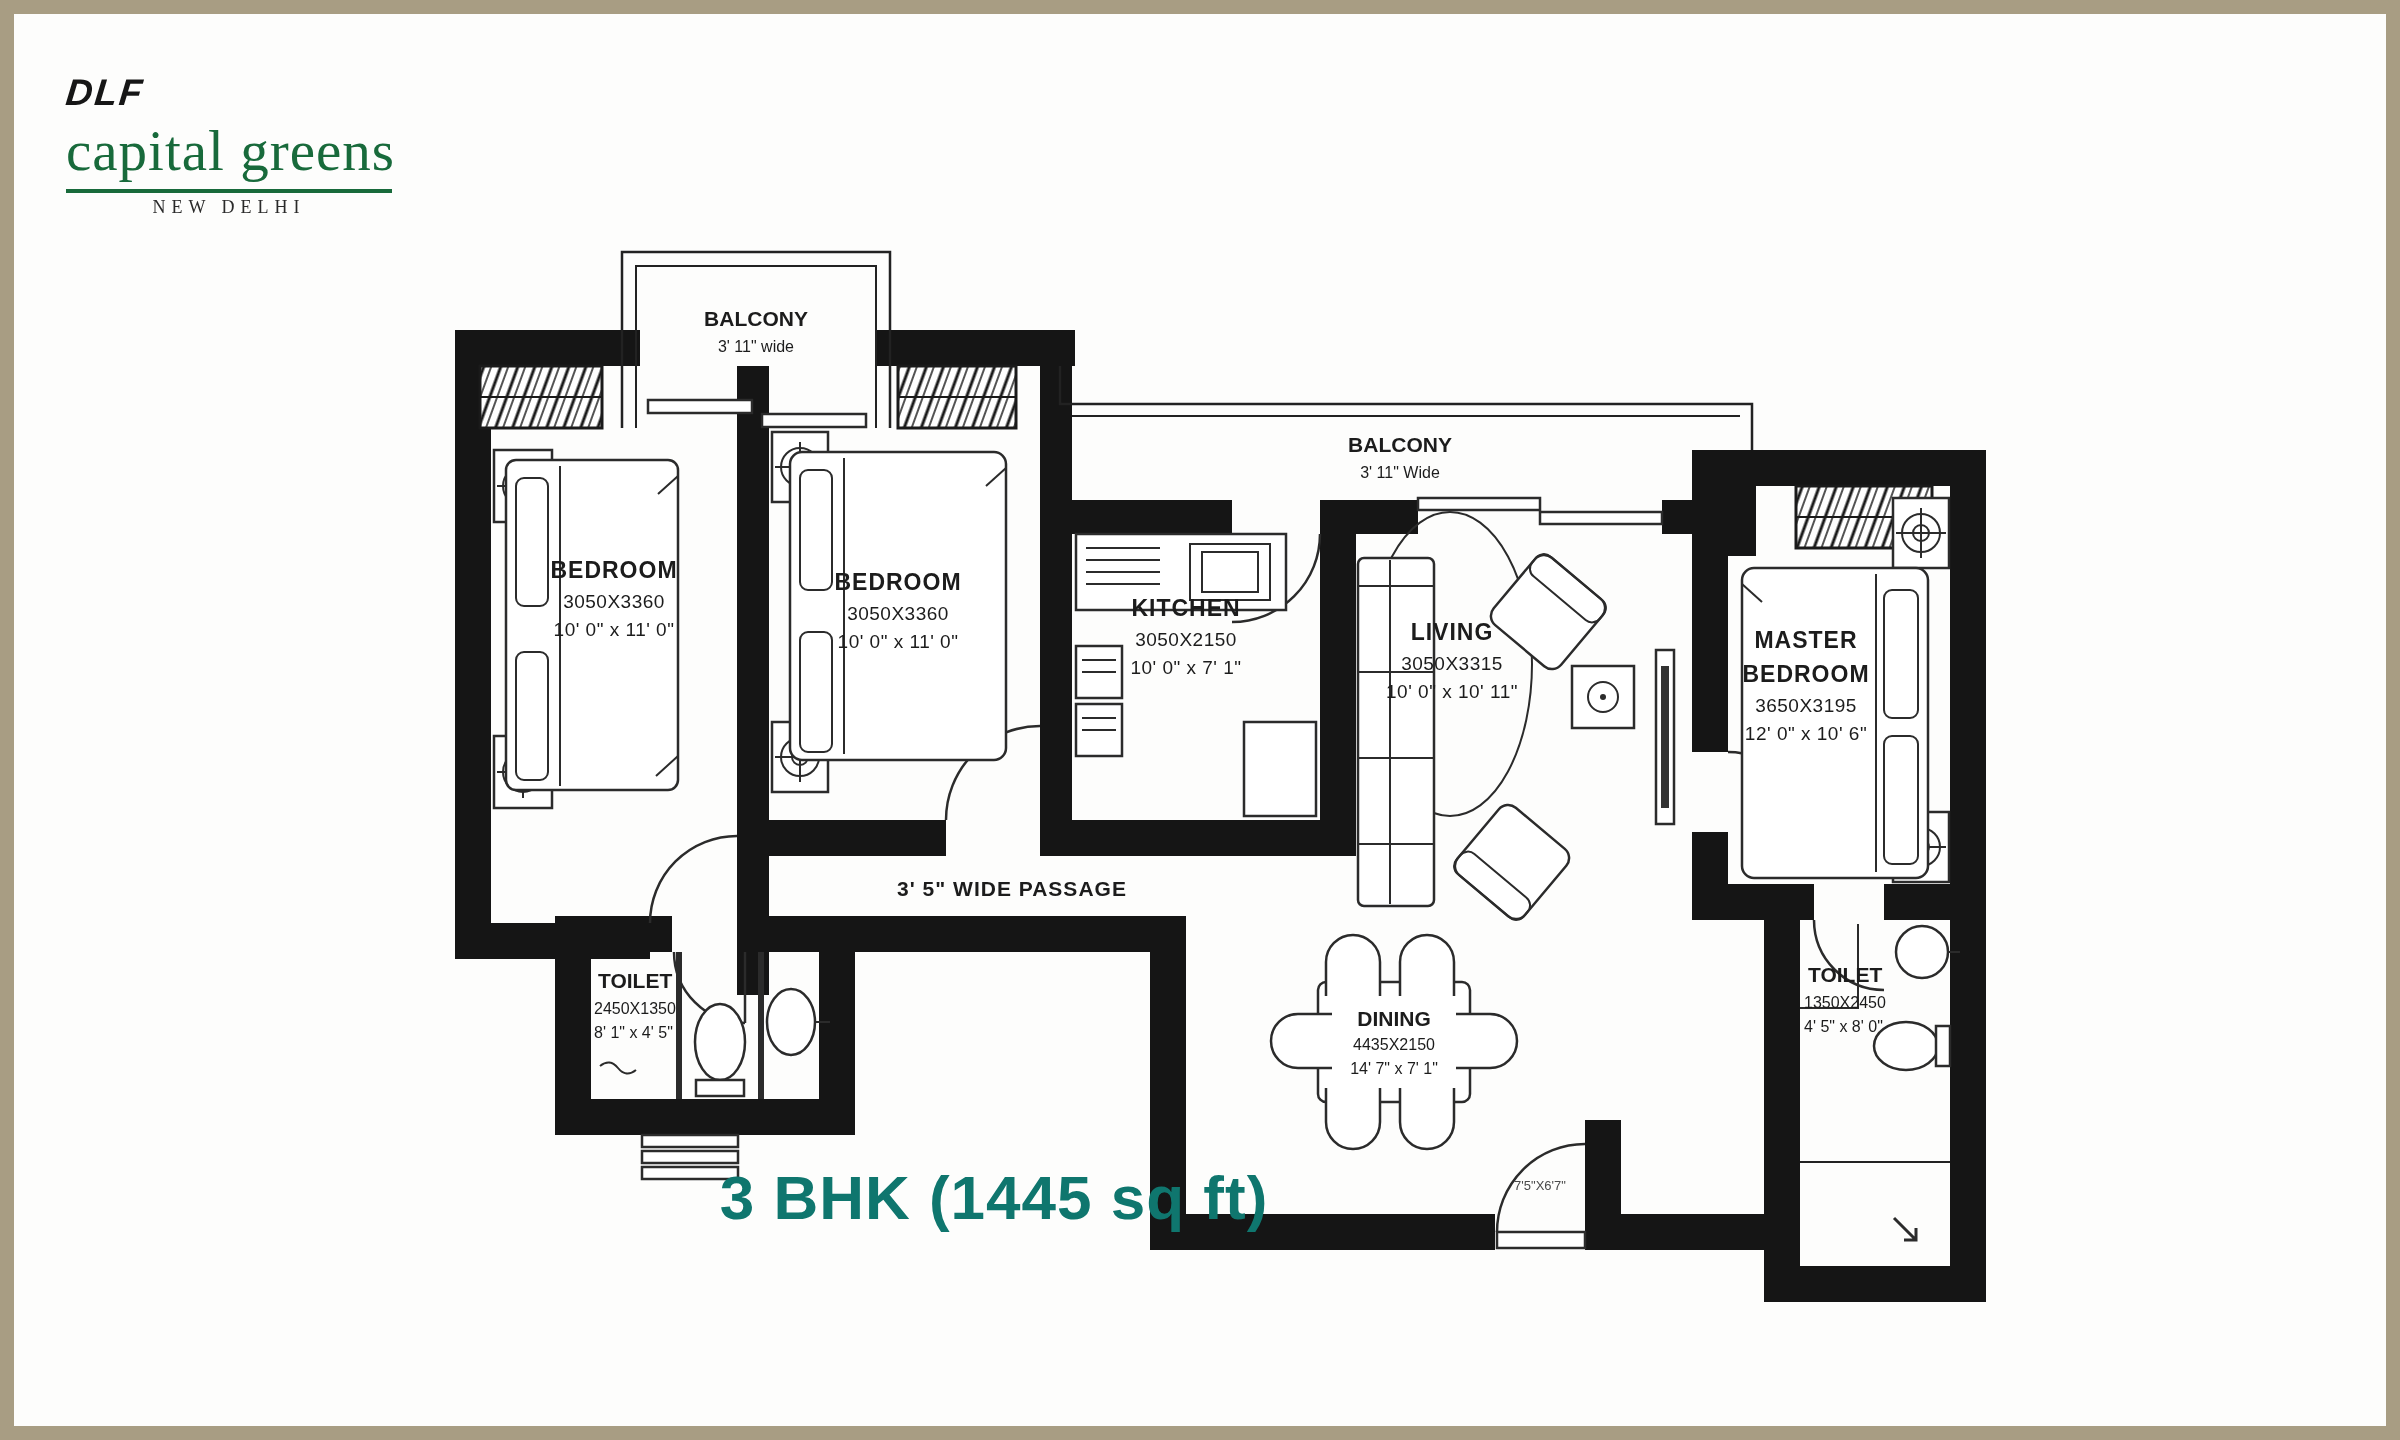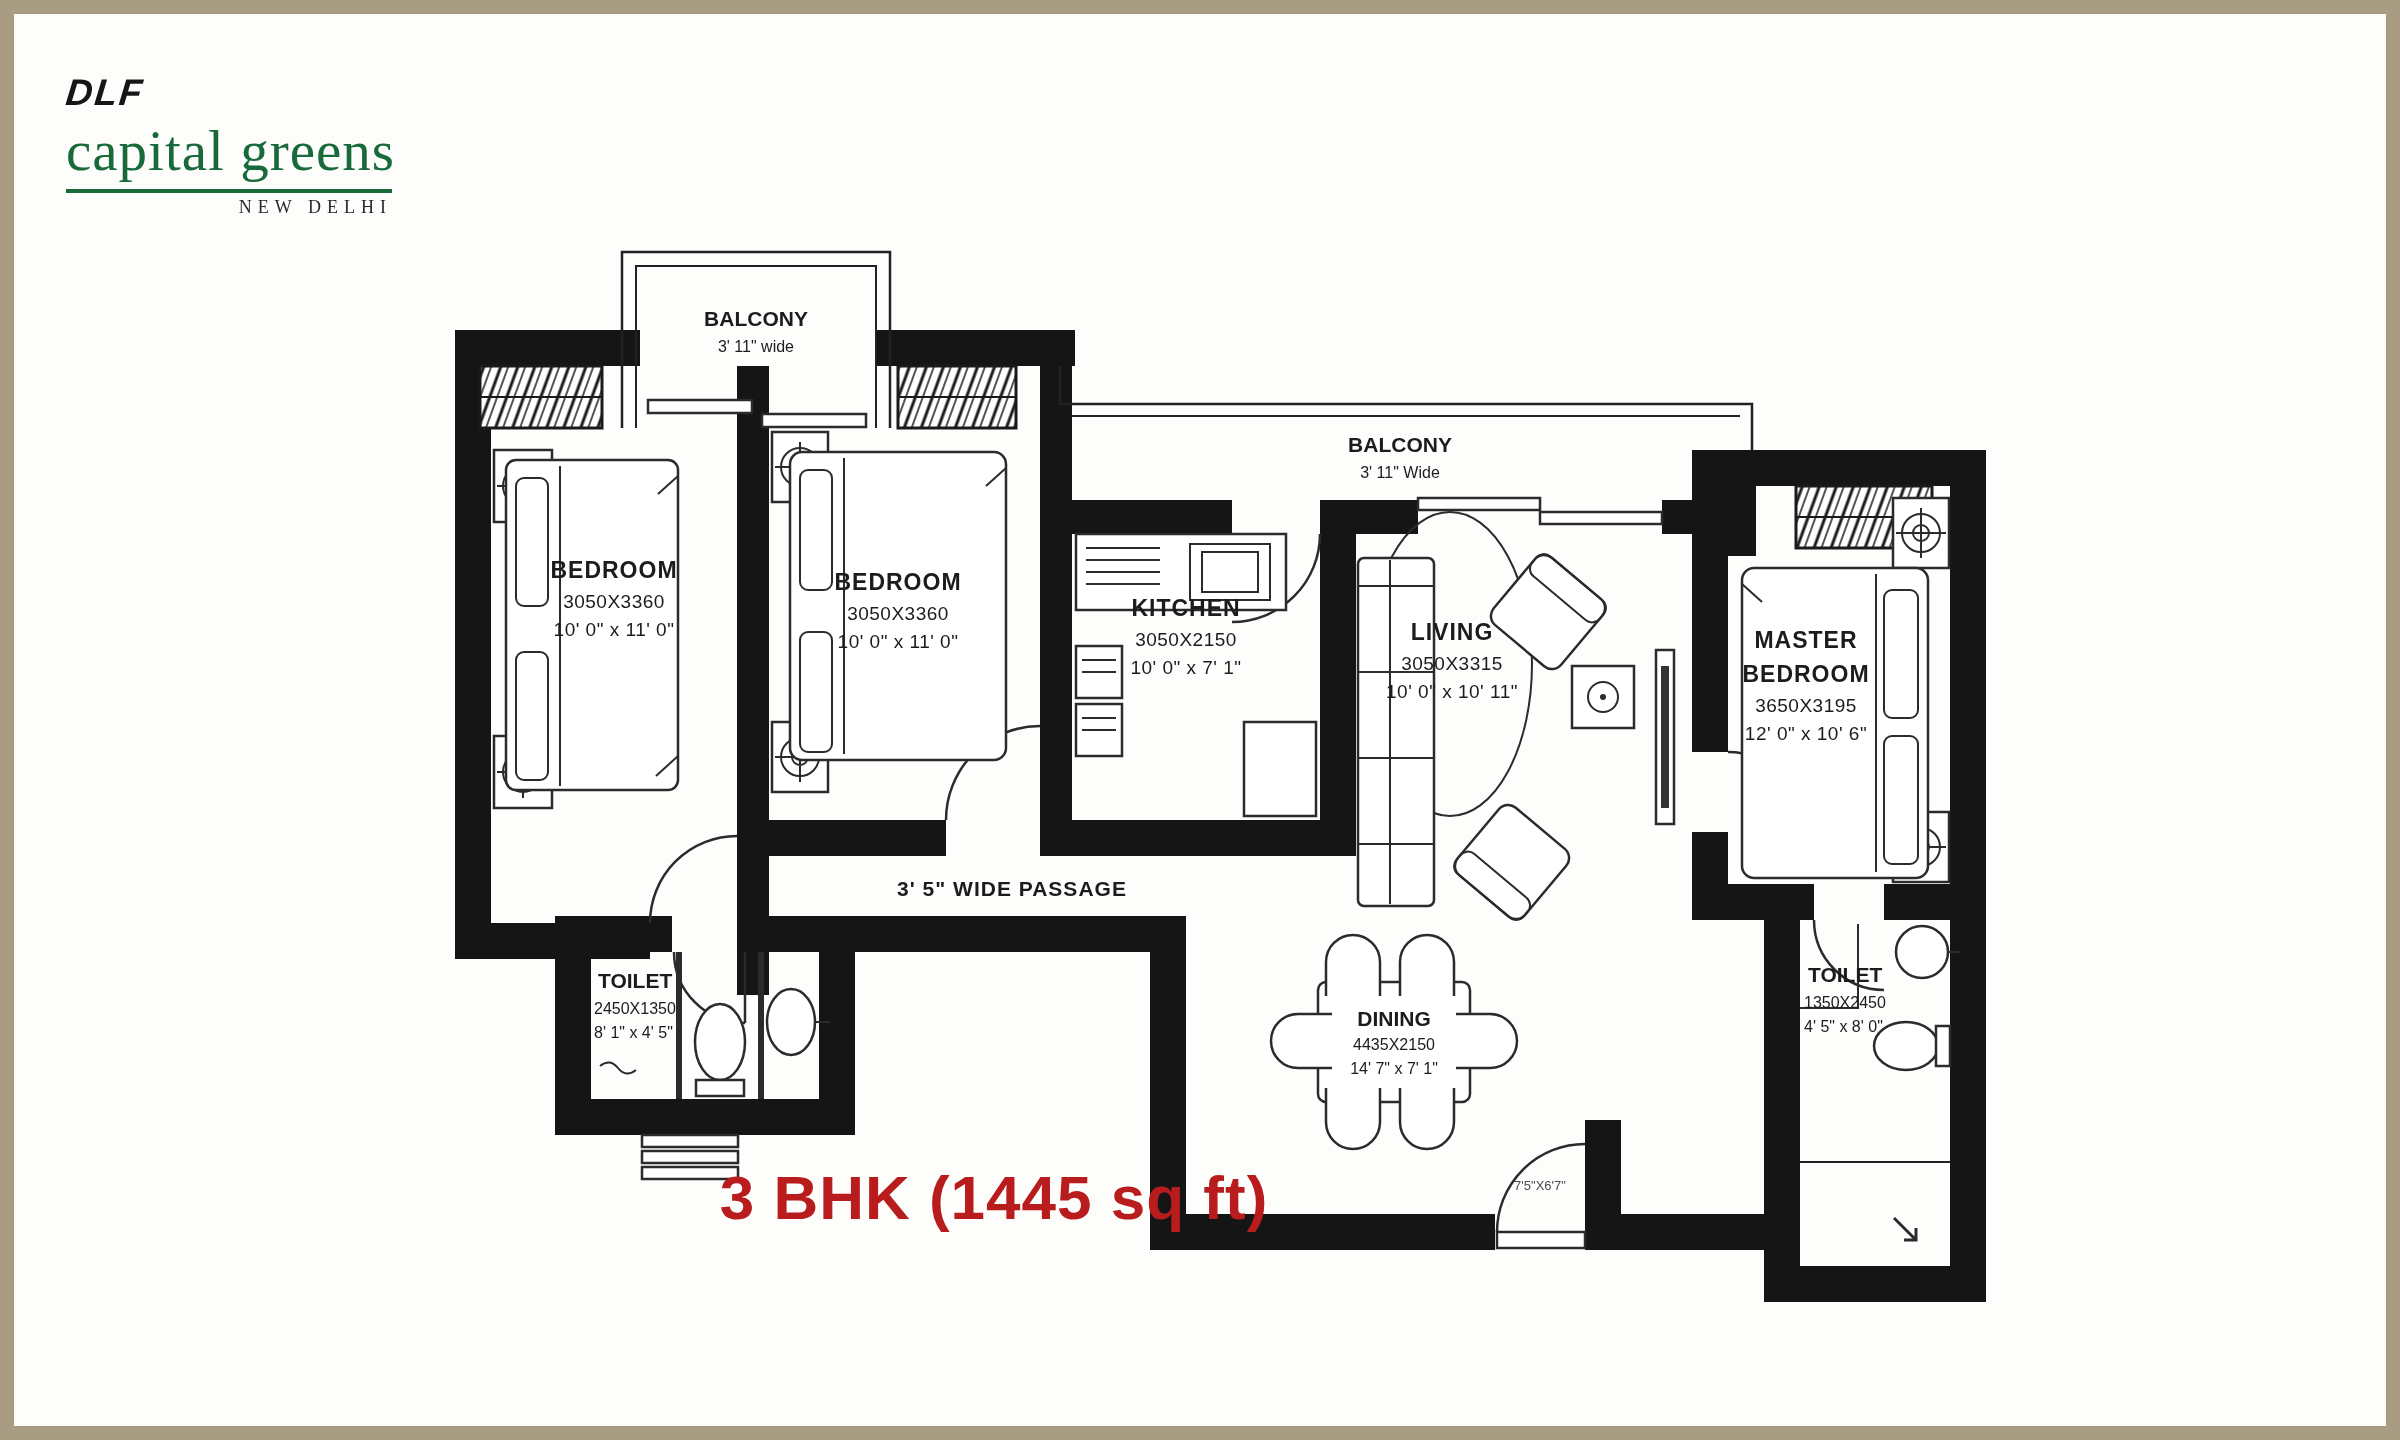--- a/index.html
+++ b/index.html
@@ -21,26 +21,26 @@
     letter-spacing:2px;transform:skewX(-6deg);display:inline-block;
   }
   .logo .cg{
     font-family:"Liberation Serif",serif;
     font-size:57px;color:#186a3b;letter-spacing:1px;line-height:1.0;
     margin-top:8px;white-space:nowrap;
   }
   .logo .rule{height:4px;background:#186a3b;width:326px;margin-top:10px;}
   .logo .city{
     font-family:"Liberation Serif",serif;font-size:18px;color:#2a2a2a;
-    letter-spacing:6px;text-align:right;width:326px;margin-top:4px;
+    letter-spacing:6px;text-align:center;width:326px;margin-top:4px;
   }
   
   .title{
     position:absolute;left:0;top:1148px;width:1960px;text-align:center;
-    font-size:62px;font-weight:bold;color:#b91c1c;letter-spacing:1px;
+    font-size:62px;font-weight:bold;color:#0f766e;letter-spacing:1px;
   }
   svg{position:absolute;left:0;top:0;}
   .w{fill:#151515;}
   .thin{stroke:#222;stroke-width:2.5;fill:none;}
   .thin2{stroke:#222;stroke-width:2;fill:none;}
   .furn{stroke:#2b2b2b;stroke-width:2.5;fill:#ffffff;}
   .furnl{stroke:#2b2b2b;stroke-width:2;fill:none;}
   .arc{stroke:#2b2b2b;stroke-width:2.5;fill:none;}
   text{fill:#1c1c1c;}
   .rname{font-size:23px;font-weight:bold;letter-spacing:1px;text-anchor:middle;}

